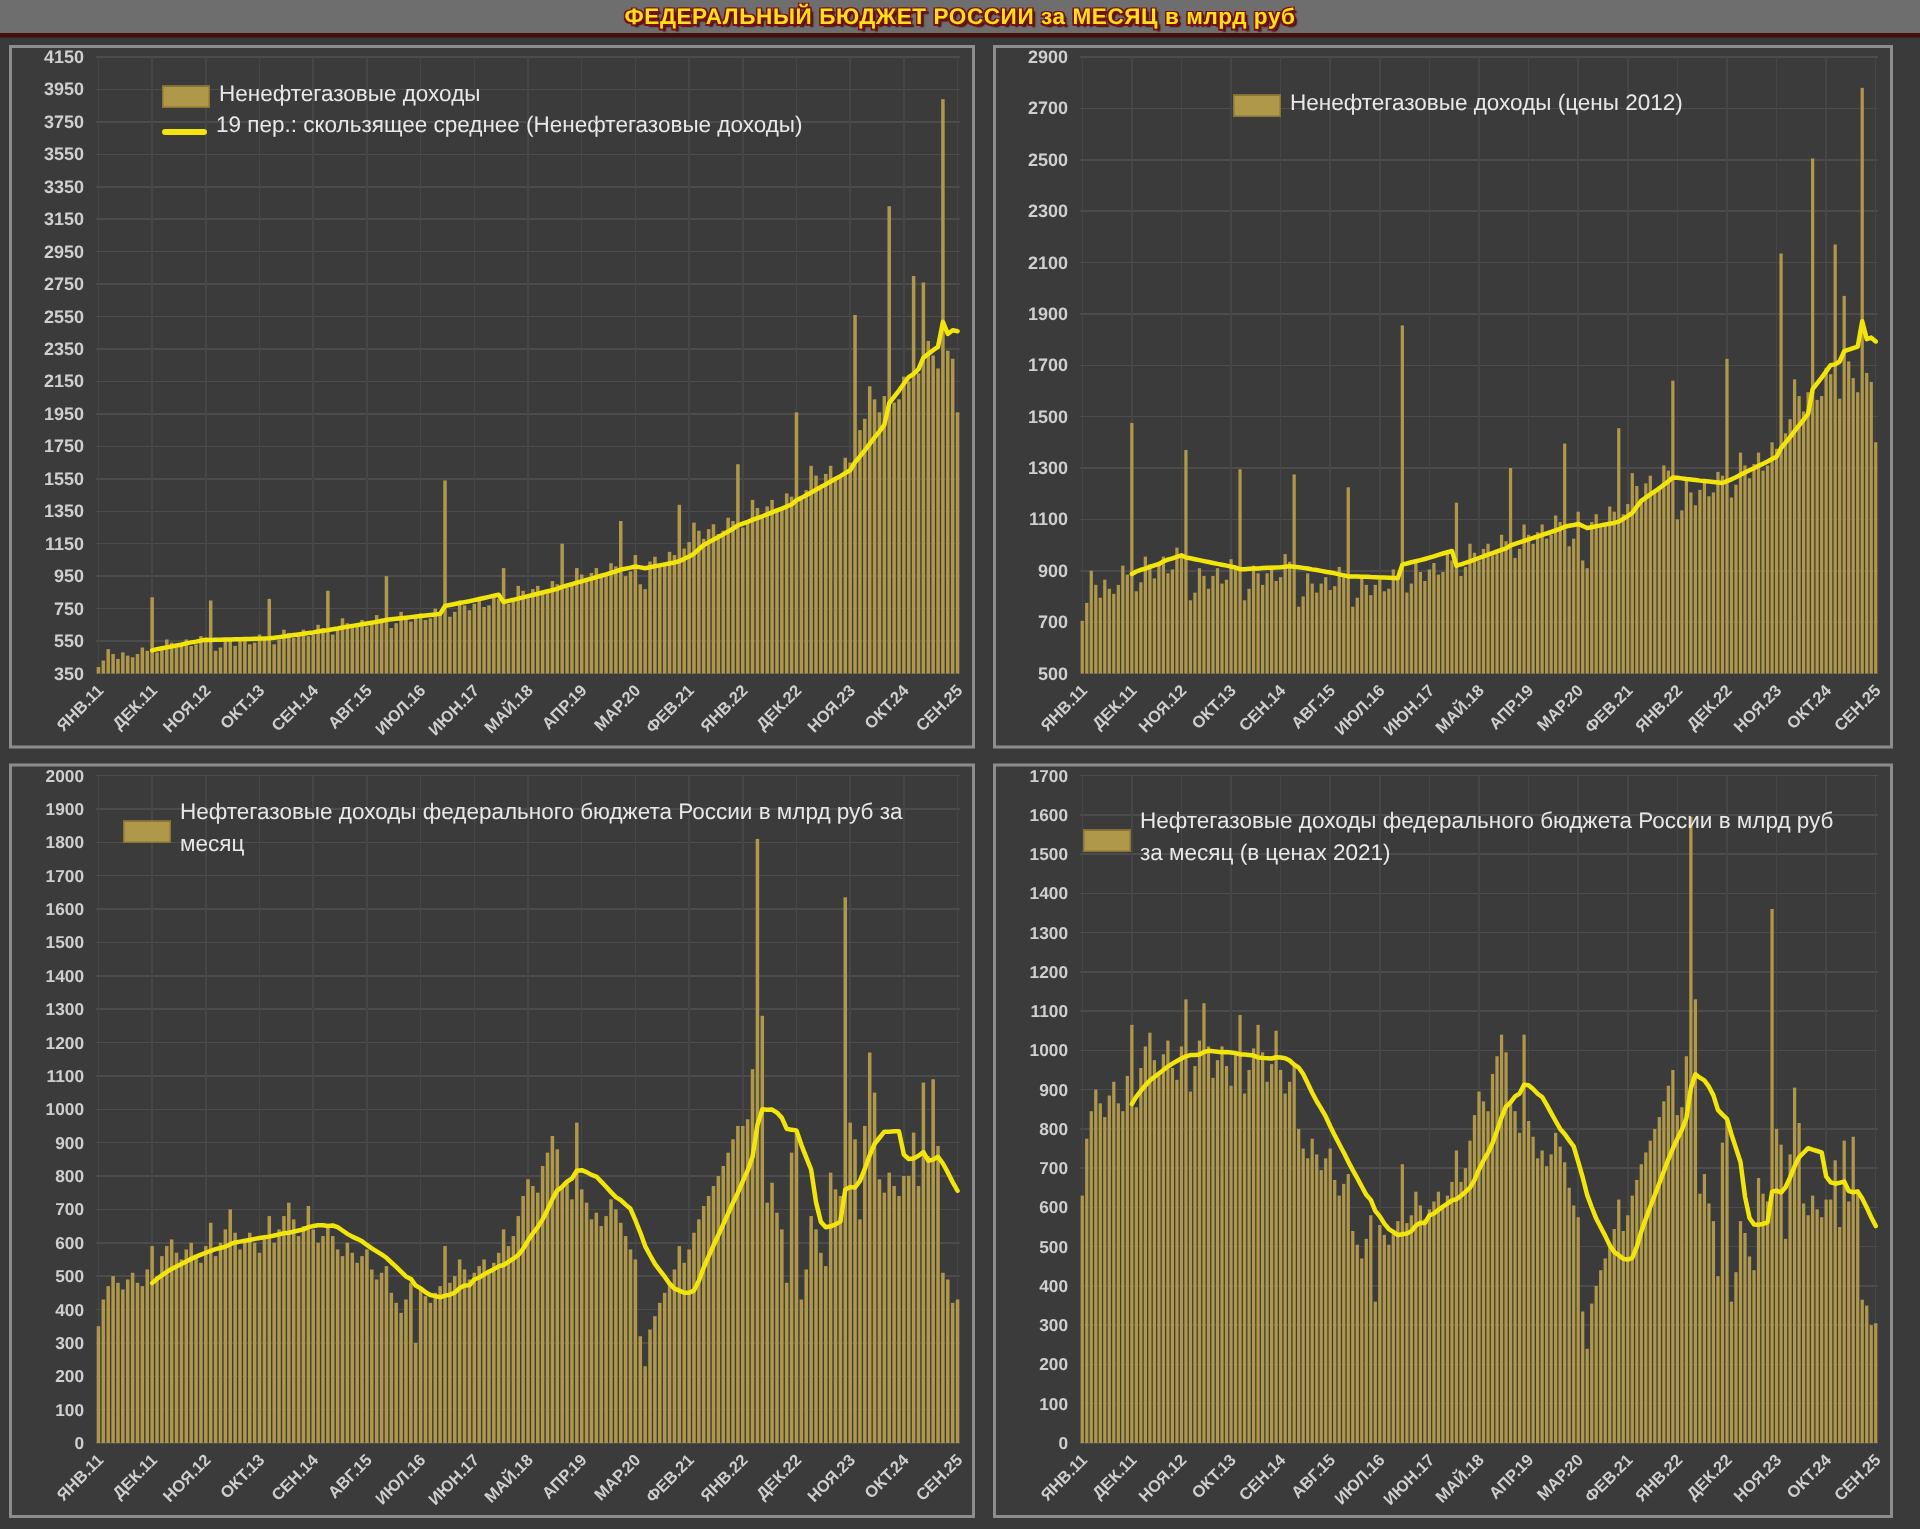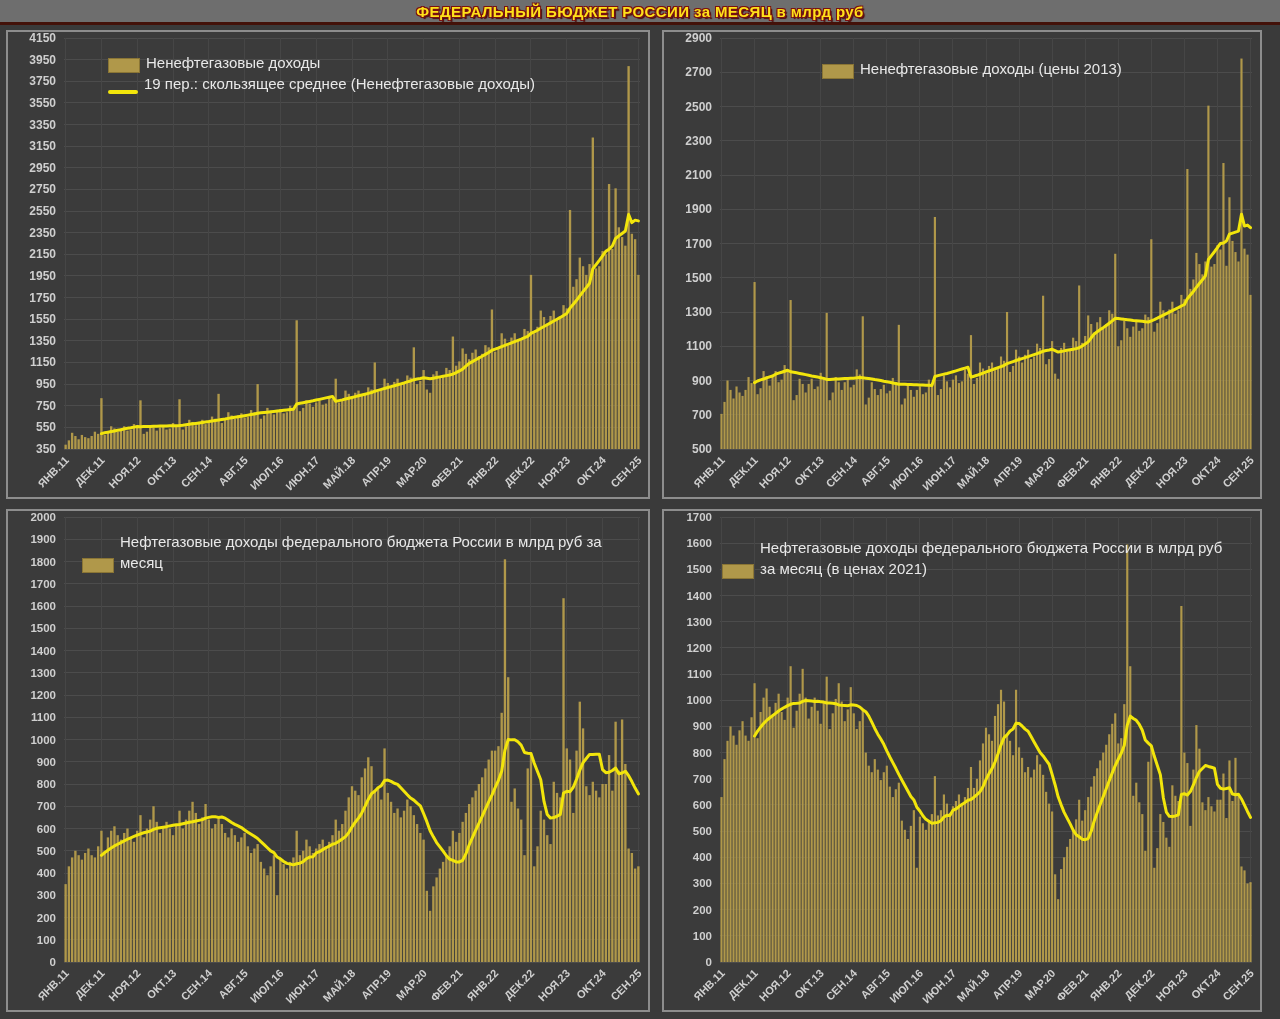--- a/index.html
+++ b/index.html
@@ -6,21 +6,21 @@
     font-family:"Liberation Sans", sans-serif;}
   .title-bar{height:22px;background:#6e6e6e;display:flex;align-items:center;justify-content:center;}
   .title-bar .title{font-size:15px;font-weight:bold;color:#ffe11a;letter-spacing:.4px;
     text-shadow:1px 1px 0 #7a1010,-1px -1px 0 #7a1010,1px -1px 0 #7a1010,-1px 1px 0 #7a1010,2px 2px 1px #4a0c0c;}
   .title-underline{height:3px;background:#431109;}
   .charts{display:grid;grid-template-columns:644px 600px;grid-template-rows:469px 503px;
     gap:10px 12px;padding:5px 6px;}
   .panel{position:relative;background:#3b3b3b;border:2px solid #8d8d8d;box-sizing:border-box;}
   .chart-svg{position:absolute;left:0;top:0;width:100%;height:100%;display:block;}
   .legend{position:absolute;z-index:3;color:#e8e8e8;font-size:15px;line-height:1.4;}
-  .legend-row{display:flex;align-items:flex-end;}
+  .legend-row{display:flex;align-items:center;}
   .swatch{flex:0 0 auto;display:inline-block;}
   .bar-swatch{width:30px;height:13px;background:#b0984a;border:1px solid #8a7535;margin:4px 6px 0 0;}
   .line-swatch{width:30px;height:4px;border-radius:2px;background:#f2e50b;margin:9px 6px 0 0;}
   .legend-text{max-width:560px;}
   .p0 .legend{left:100px;top:20px;}
   .p1 .legend{left:158px;top:26px;}
   .p2 .legend{left:74px;top:20px;width:566px;}
   .p3 .legend{left:58px;top:26px;width:510px;}
 </style>
 </head>
@@ -557,21 +557,21 @@
           <text transform="translate(458.24858757062145,429) rotate(-45)" text-anchor="end" font-size="11" font-weight="bold" fill="#cfcfcf">ЯНВ.22</text>
           <text transform="translate(491.3107344632768,429) rotate(-45)" text-anchor="end" font-size="11" font-weight="bold" fill="#cfcfcf">ДЕК.22</text>
           <text transform="translate(524.3728813559321,429) rotate(-45)" text-anchor="end" font-size="11" font-weight="bold" fill="#cfcfcf">НОЯ.23</text>
           <text transform="translate(557.4350282485875,429) rotate(-45)" text-anchor="end" font-size="11" font-weight="bold" fill="#cfcfcf">ОКТ.24</text>
           <text transform="translate(590.4971751412429,429) rotate(-45)" text-anchor="end" font-size="11" font-weight="bold" fill="#cfcfcf">СЕН.25</text>
         </g>
       </svg>
     <div class="legend">
       <div class="legend-row">
         <span class="swatch bar-swatch"></span>
-        <span class="legend-text">Ненефтегазовые доходы (цены 2013)</span>
+        <span class="legend-text">Ненефтегазовые доходы (цены 2012)</span>
       </div>
     </div>
   </div>
 
   <div class="panel p2">
     <svg class="chart-svg" viewBox="0 0 640 499">
         <g>
           <line x1="56" y1="451" x2="632" y2="451" stroke="#4c4c4c" stroke-width="1" shape-rendering="crispEdges"></line>
           <line x1="56" y1="428.75" x2="632" y2="428.75" stroke="#4c4c4c" stroke-width="1" shape-rendering="crispEdges"></line>
           <line x1="56" y1="406.5" x2="632" y2="406.5" stroke="#4c4c4c" stroke-width="1" shape-rendering="crispEdges"></line>

